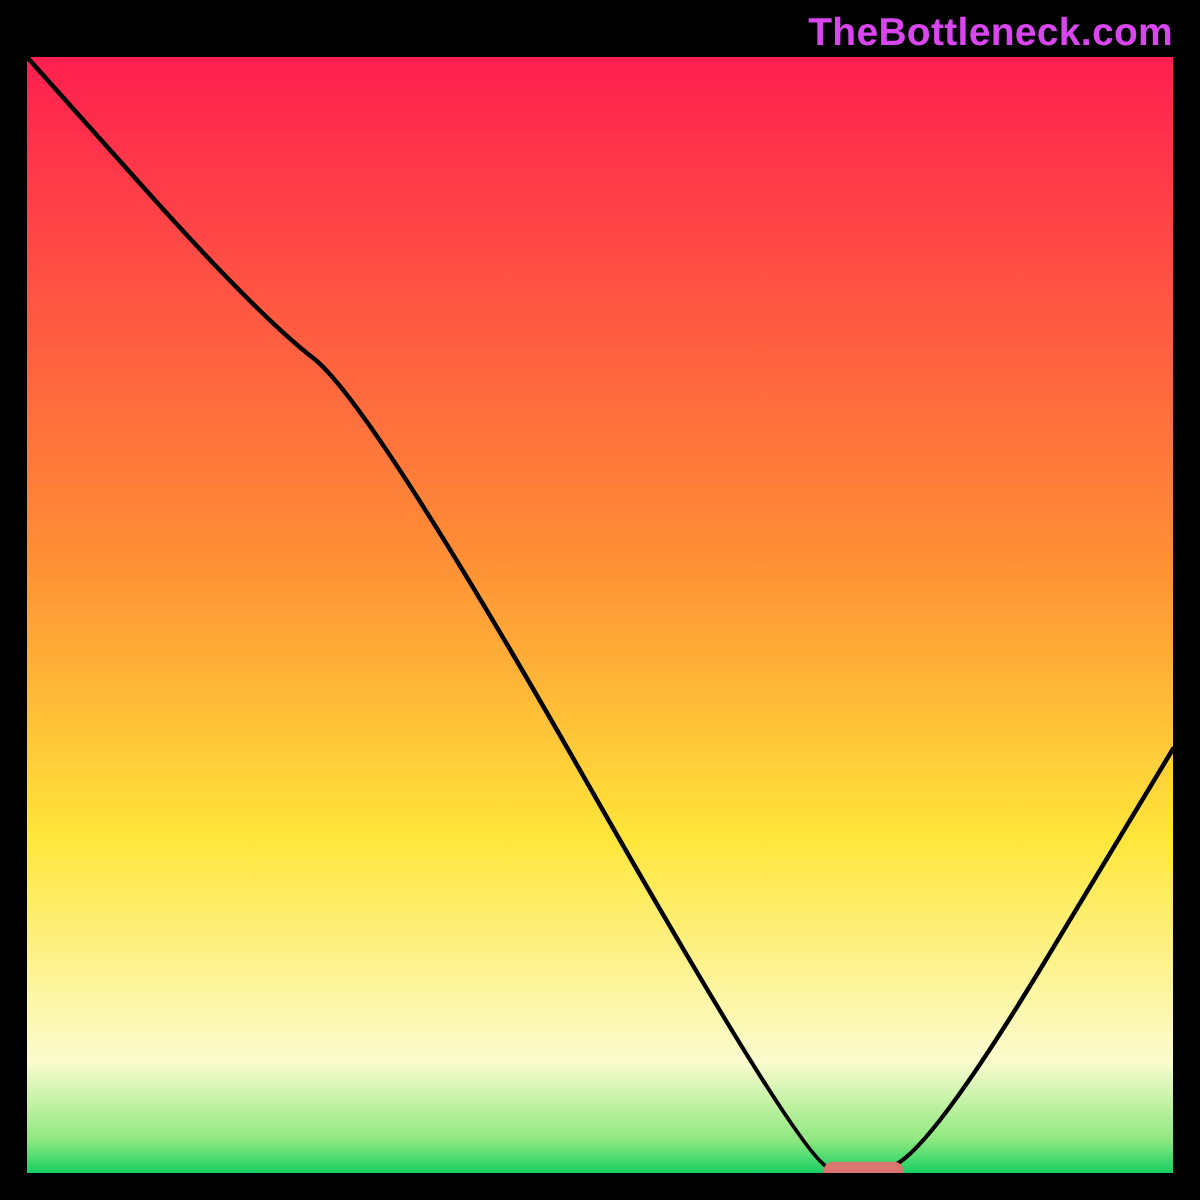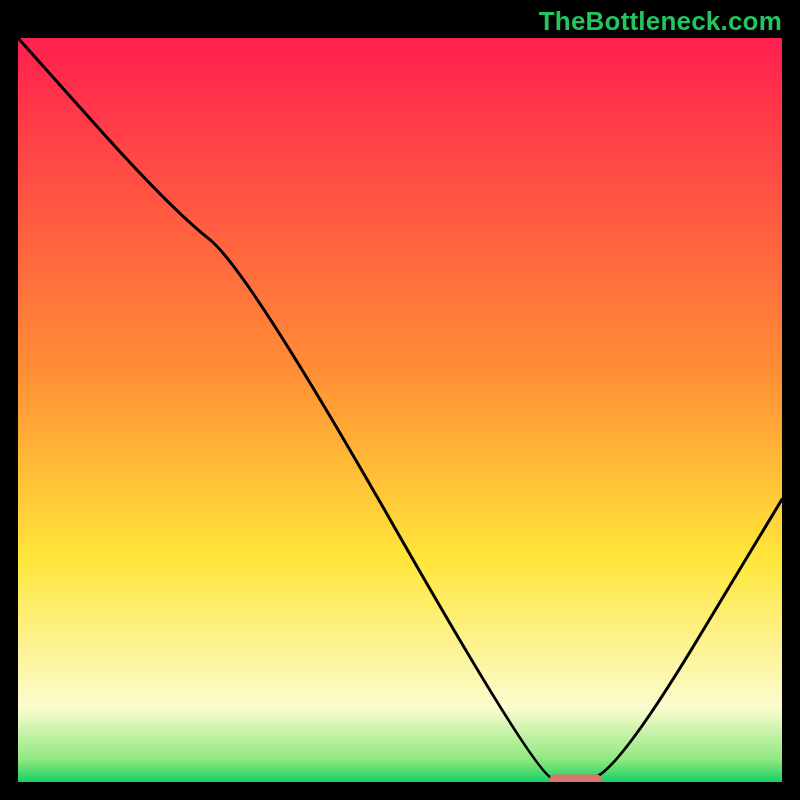--- a/index.html
+++ b/index.html
@@ -25,21 +25,21 @@
     width: 764px;
     height: 744px;
   }
   .watermark {
     position: absolute;
     top: 6px;
     right: 18px;
     font-family: Arial, Helvetica, sans-serif;
     font-size: 26px;
     font-weight: 600;
-    color: #22c55e;
+    color: #d946ef;
     letter-spacing: 0.2px;
   }
   svg { display: block; }
 </style>
 </head>
 <body>
 
 <div class="watermark">TheBottleneck.com</div>
 
 <div class="frame">

